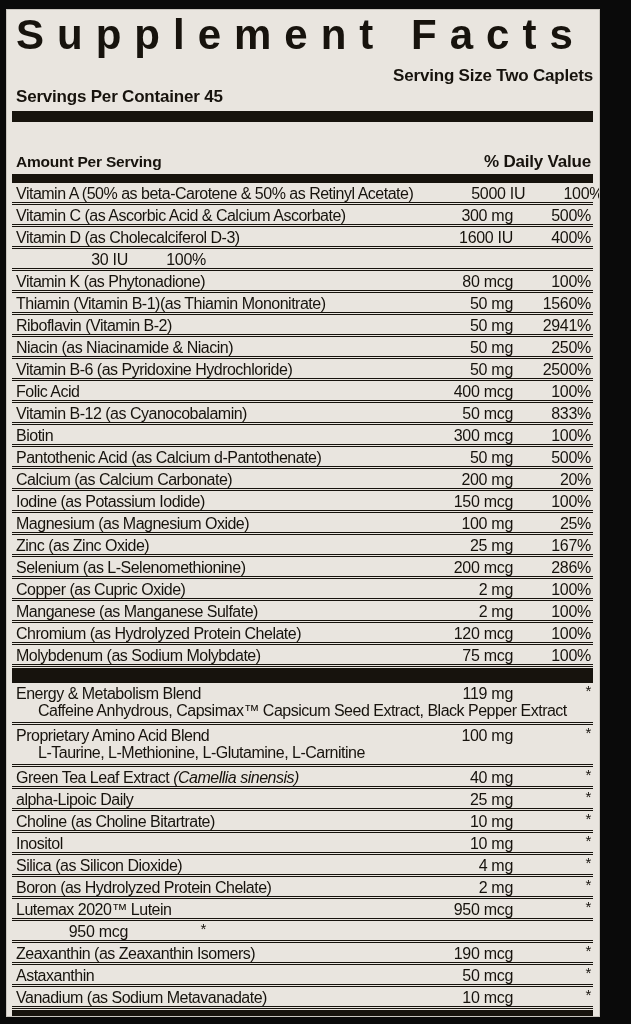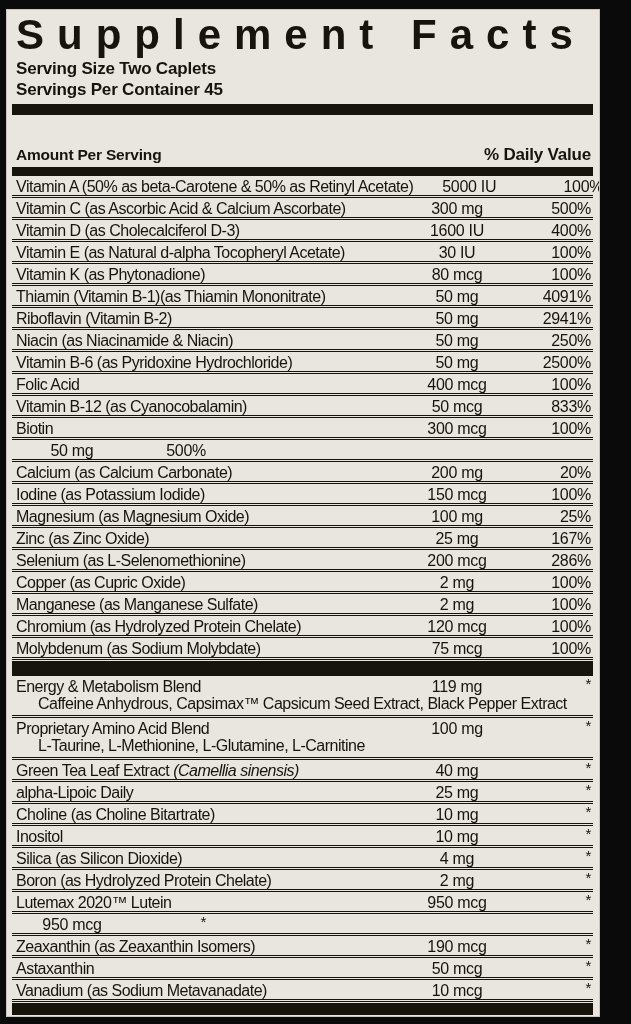--- a/index.html
+++ b/index.html
@@ -29,21 +29,21 @@
   }
   .title{
     font-size:42px;font-weight:700;line-height:46px;
     letter-spacing:13px;white-space:nowrap;
     padding-left:4px;
   }
   .serv{
     font-size:17px;font-weight:700;line-height:21px;
     letter-spacing:-0.2px;padding-left:4px;
   }
-  .serv.first{}
+  .serv.first{margin-top:7px;text-align:right;}
   .bar{background:var(--ink);width:100%;}
   .bar1{height:11px;margin-top:4px;}
   .bar2{height:9px;}
   .bar3{height:15px;margin-top:1px;}
   .bar4{height:12px;margin-top:1px;}
   .colhdr{
     display:flex;align-items:baseline;
     padding:3px 2px 2px 4px;
   }
   .colhdr .left{font-size:15.5px;font-weight:700;letter-spacing:-0.2px;margin-top:28px;}
@@ -53,21 +53,21 @@
     padding:2px 2px 0 4px;
   }
   .line1, .row.nrow{display:flex;align-items:baseline;}
   .nm{
     flex:1 1 auto;
     font-size:16px;line-height:17px;letter-spacing:-0.5px;
     white-space:nowrap;
   }
   .nm .lat{font-style:italic;}
   .amt{
-    flex:0 0 112px;text-align:center;
+    flex:0 0 112px;text-align:right;
     font-size:16px;line-height:17px;letter-spacing:-0.3px;
   }
   .dv{
     flex:0 0 78px;text-align:right;
     font-size:16px;line-height:17px;letter-spacing:-0.3px;
   }
   .dv.star{
     align-self:flex-start;
     font-size:15px;line-height:9px;padding-top:1px;
   }
@@ -110,33 +110,32 @@
        <span class="nm">Vitamin C (as Ascorbic Acid &amp; Calcium Ascorbate)</span>
        <span class="amt">300 mg</span>
        <span class="dv">500%</span>
      </div>
         <div class="row nrow">
        <span class="nm">Vitamin D (as Cholecalciferol D-3)</span>
        <span class="amt">1600 IU</span>
        <span class="dv">400%</span>
      </div>
         <div class="row nrow">
-       <span class="nm">Vitamin E (as Natural d-alpha Tocopheryl Acetate)</span>
        <span class="amt">30 IU</span>
        <span class="dv">100%</span>
      </div>
         <div class="row nrow">
        <span class="nm">Vitamin K (as Phytonadione)</span>
        <span class="amt">80 mcg</span>
        <span class="dv">100%</span>
      </div>
         <div class="row nrow">
        <span class="nm">Thiamin (Vitamin B-1)(as Thiamin Mononitrate)</span>
        <span class="amt">50 mg</span>
-       <span class="dv">4091%</span>
+       <span class="dv">1560%</span>
      </div>
         <div class="row nrow">
        <span class="nm">Riboflavin (Vitamin B-2)</span>
        <span class="amt">50 mg</span>
        <span class="dv">2941%</span>
      </div>
         <div class="row nrow">
        <span class="nm">Niacin (as Niacinamide &amp; Niacin)</span>
        <span class="amt">50 mg</span>
        <span class="dv">250%</span>
@@ -155,20 +154,21 @@
        <span class="nm">Vitamin B-12 (as Cyanocobalamin)</span>
        <span class="amt">50 mcg</span>
        <span class="dv">833%</span>
      </div>
         <div class="row nrow">
        <span class="nm">Biotin</span>
        <span class="amt">300 mcg</span>
        <span class="dv">100%</span>
      </div>
         <div class="row nrow">
+       <span class="nm">Pantothenic Acid (as Calcium d-Pantothenate)</span>
        <span class="amt">50 mg</span>
        <span class="dv">500%</span>
      </div>
         <div class="row nrow">
        <span class="nm">Calcium (as Calcium Carbonate)</span>
        <span class="amt">200 mg</span>
        <span class="dv">20%</span>
      </div>
         <div class="row nrow">
        <span class="nm">Iodine (as Potassium Iodide)</span>

